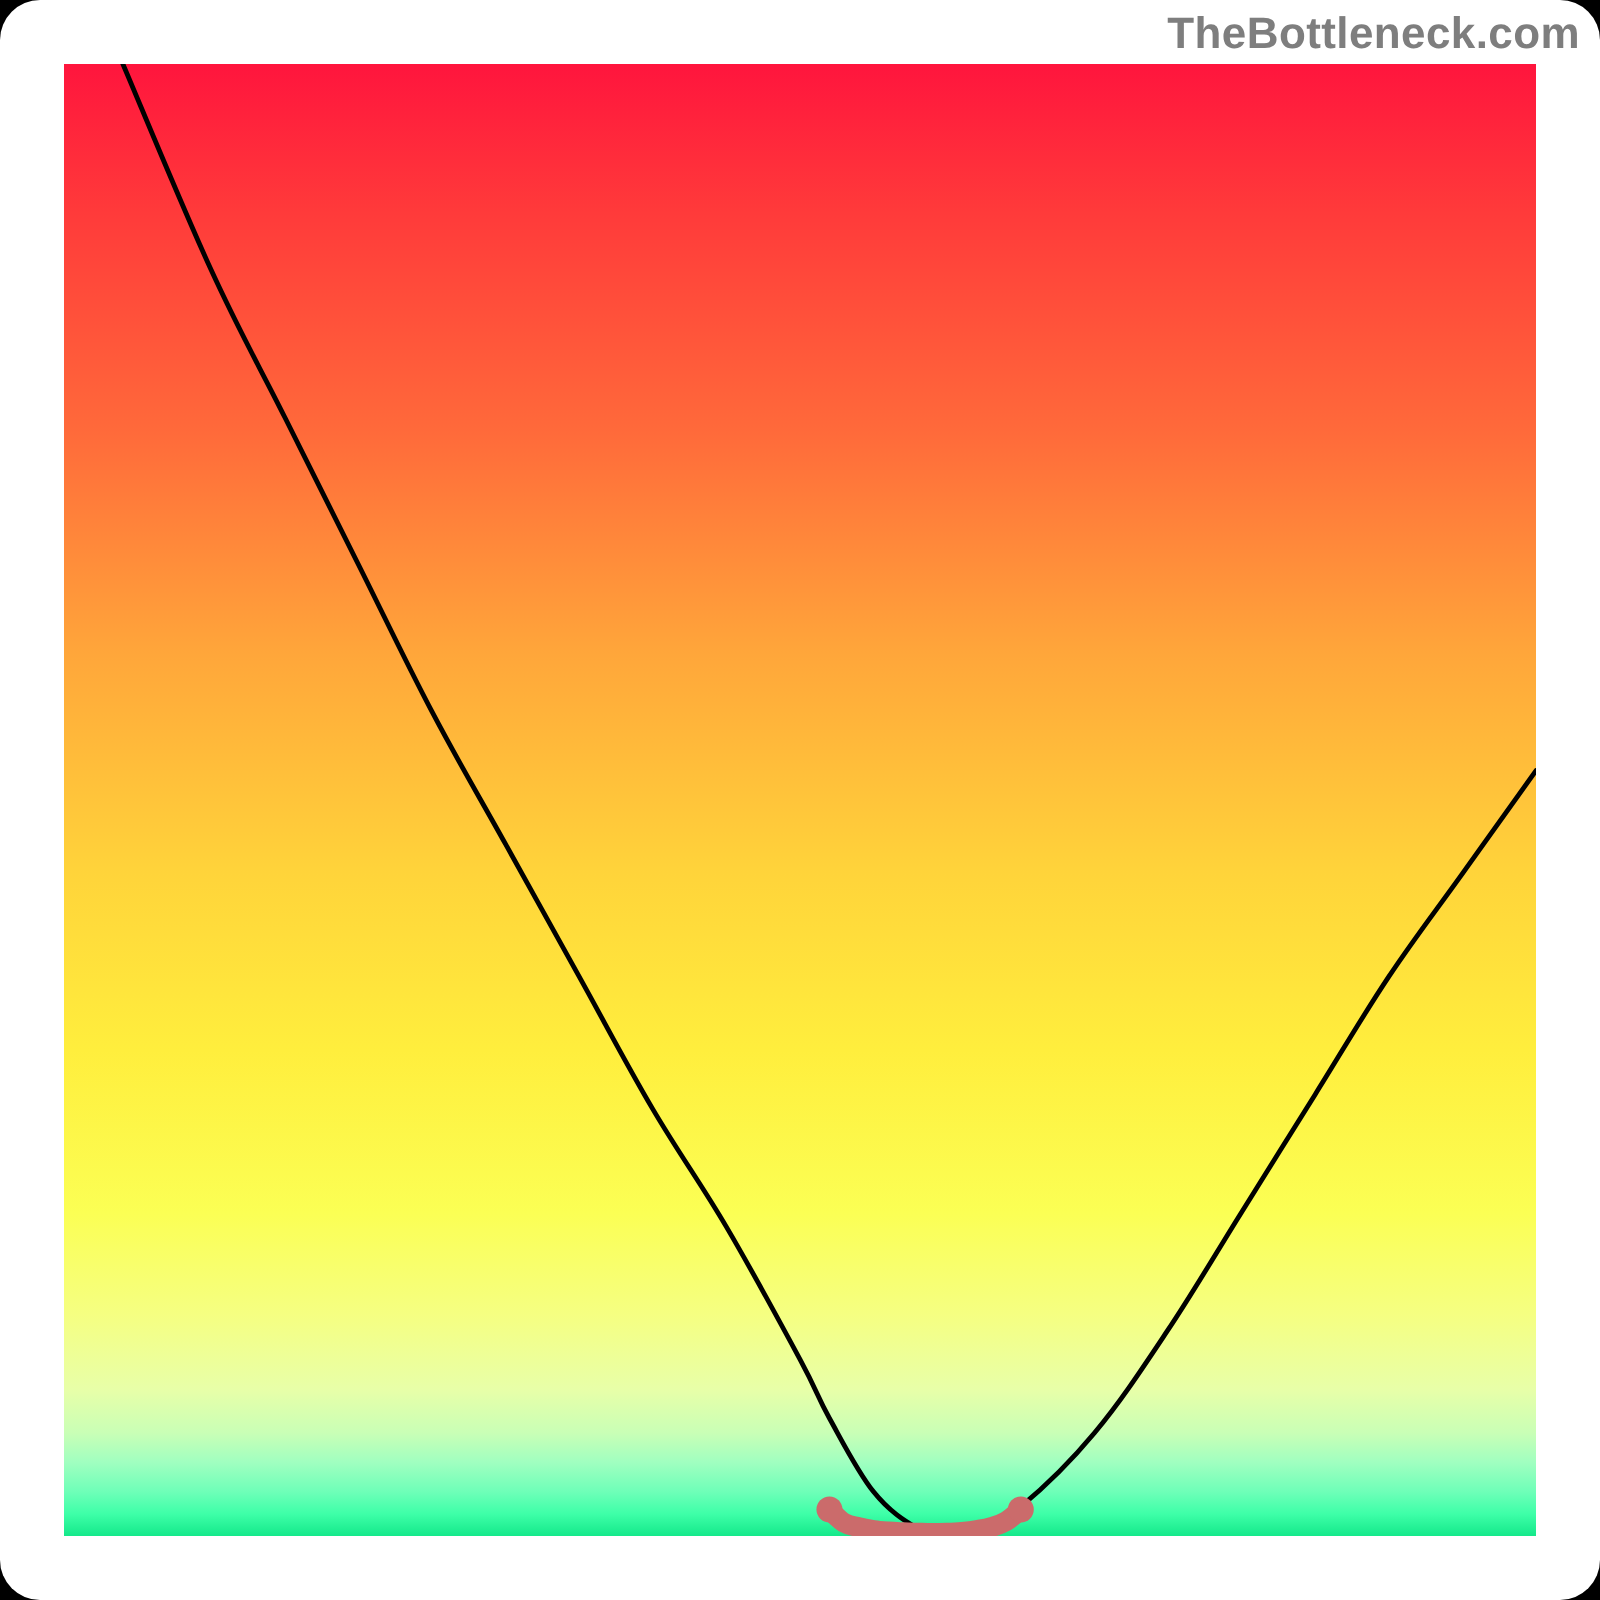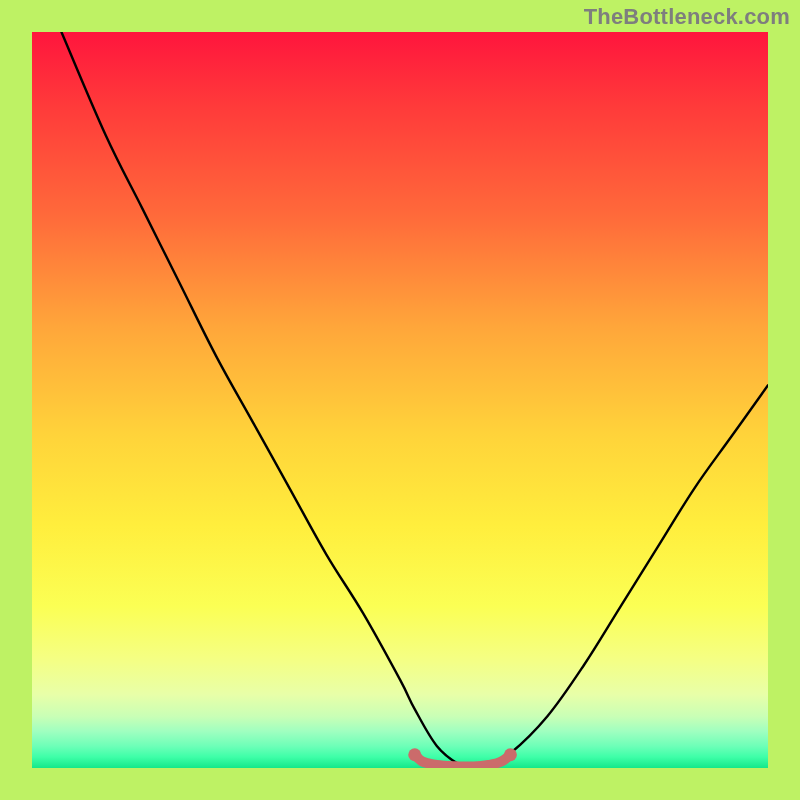--- a/index.html
+++ b/index.html
@@ -10,21 +10,22 @@
     background: #000;
     overflow: hidden;
     font-family: Arial, Helvetica, sans-serif;
   }
   .frame {
     position: absolute;
     top: 0;
     left: 0;
     width: 800px;
     height: 800px;
-    background: #bef264;
+    background: #ffffff;
+    border-radius: 20px;
   }
   .plot-area {
     position: absolute;
     top: 32px;
     left: 32px;
     width: 736px;
     height: 736px;
     overflow: hidden;
   }
   .gradient {

